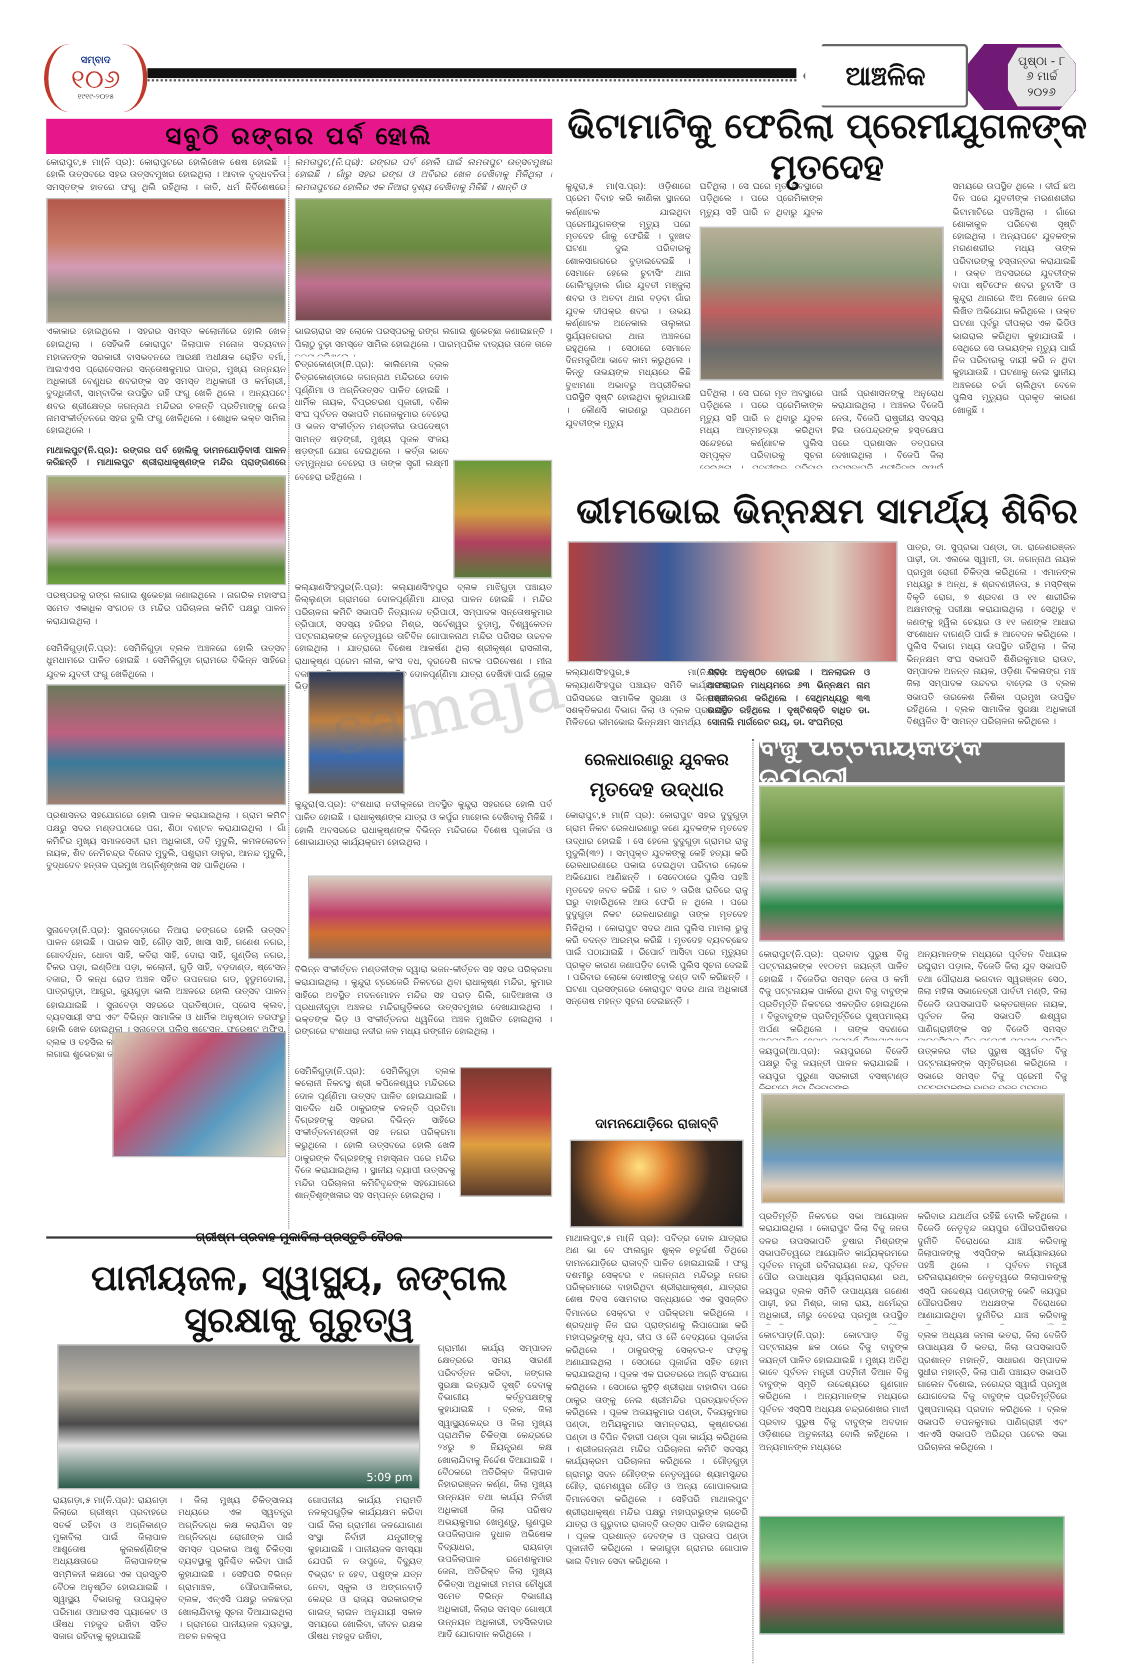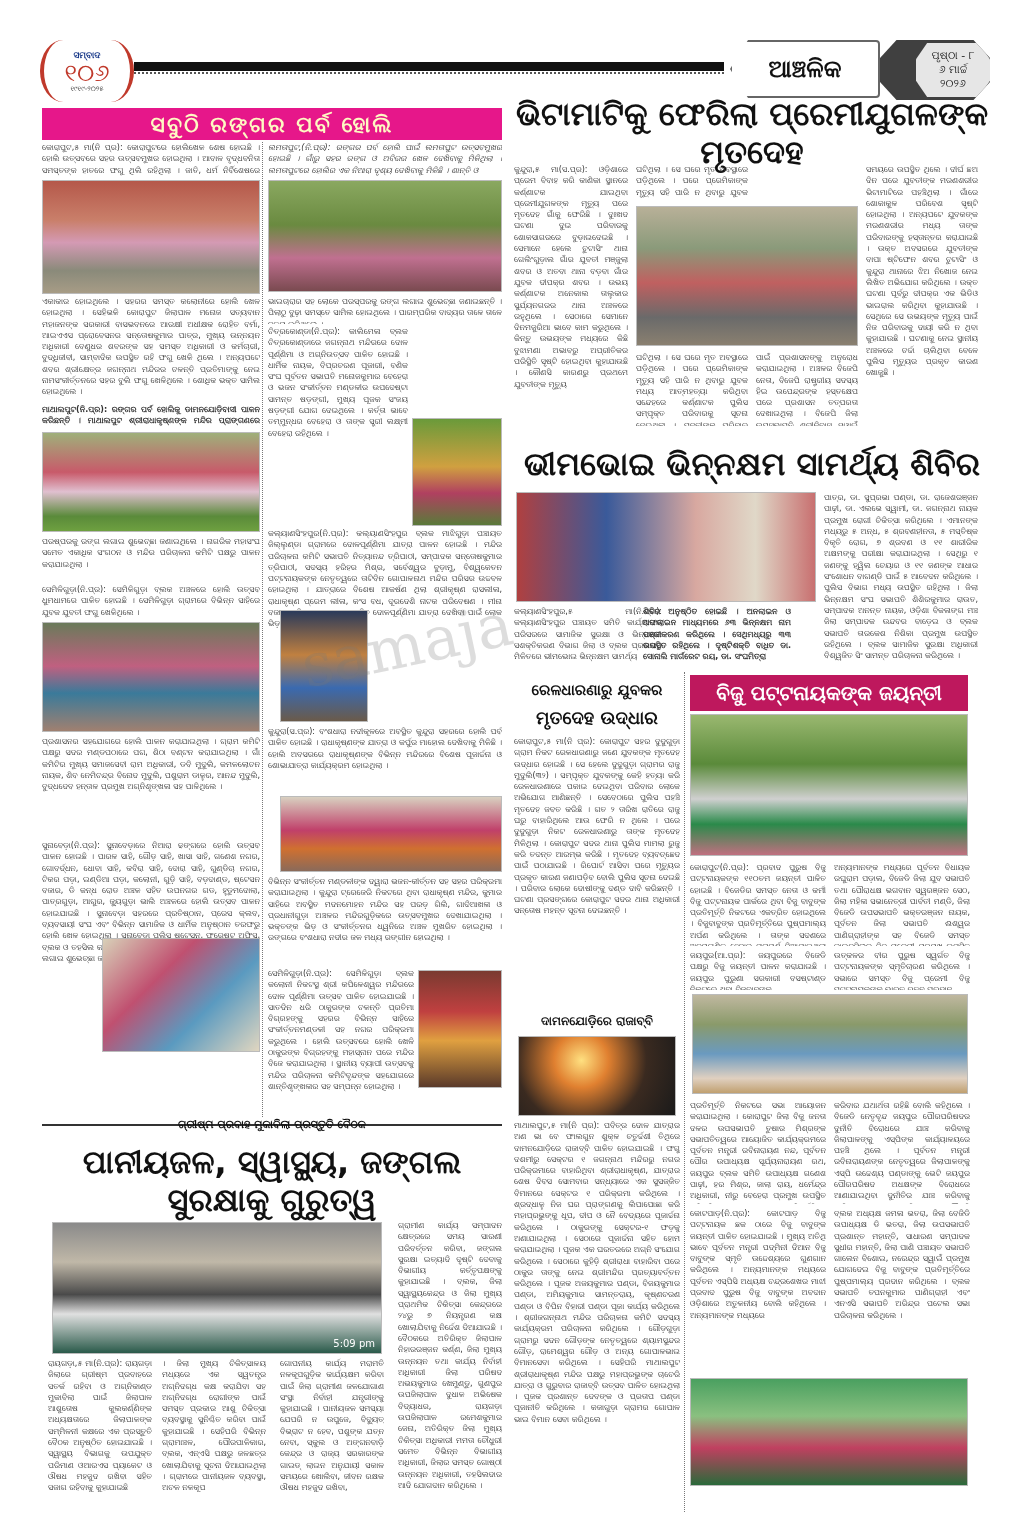--- a/index.html
+++ b/index.html
@@ -5,24 +5,24 @@
   * { box-sizing: border-box; margin: 0; padding: 0; }
   body { width: 1024px; height: 1520px; background: #fff; font-family: "DejaVu Sans", sans-serif; color: #222; position: relative; overflow: hidden; }
   .abs { position: absolute; }
   .masthead-logo { left: 40px; top: 40px; width: 94px; height: 62px; border-left: 4px solid #c0392b; border-right: 4px solid #c0392b; border-radius: 30px/40px; display: flex; flex-direction: column; align-items: center; justify-content: center; }
   .logo-top { font-size: 9px; color: #1a3a8a; font-weight: bold; }
   .logo-num { font-size: 24px; color: #c0392b; font-weight: normal; line-height: 24px; }
   .logo-years { font-size: 7px; color: #333; }
   .rule-bar { left: 134px; top: 62px; width: 590px; height: 9px; background: #111; }
   .rule-dots { left: 134px; top: 72px; width: 590px; height: 4px; border-top: 2px dotted #555; }
   .section-tag { left: 730px; top: 40px; width: 150px; height: 58px; border: 2px solid #666; border-radius: 10px 4px 4px 10px; background: #fff; display: flex; align-items: center; justify-content: center; font-size: 24px; font-weight: bold; color: #111; clip-path: polygon(12% 0,100% 0,100% 100%,12% 100%,0 50%); }
-  .page-badge { left: 880px; top: 40px; width: 110px; height: 60px; background: #404040; clip-path: polygon(15% 0,85% 0,100% 30%,100% 70%,85% 100%,15% 100%,0 70%,0 30%); display: flex; align-items: center; justify-content: center; padding-left: 36px; }
+  .page-badge { left: 880px; top: 40px; width: 98px; height: 60px; background: #701a75; clip-path: polygon(15% 0,85% 0,100% 30%,100% 70%,85% 100%,15% 100%,0 70%,0 30%); display: flex; align-items: center; justify-content: center; padding-left: 36px; }
   .page-badge-inner { width: 96px; height: 54px; background: #e6e6e6; clip-path: polygon(15% 0,85% 0,100% 30%,100% 70%,85% 100%,15% 100%,0 70%,0 30%); display: flex; flex-direction: column; align-items: center; justify-content: center; font-size: 11px; color: #222; line-height: 14px; }
-  .banner-pink { left: 42px; top: 108px; width: 460px; height: 32px; background: #e6178a; color: #fef9c3; font-size: 22px; font-weight: bold; display: flex; align-items: center; justify-content: center; letter-spacing: 2px; }
-  .banner-green { left: 690px; top: 675px; width: 278px; height: 36px; background: #be185d; color: #fff; font-size: 20px; font-weight: bold; display: flex; align-items: center; justify-content: center; }
+  .banner-pink { left: 42px; top: 108px; width: 460px; height: 32px; background: #e6178a; color: #000000; font-size: 22px; font-weight: bold; display: flex; align-items: center; justify-content: center; letter-spacing: 2px; }
+  .banner-green { left: 690px; top: 675px; width: 278px; height: 36px; background: #737373; color: #fff; font-size: 26px; font-weight: bold; display: flex; align-items: center; justify-content: center; }
   .headline { font-weight: bold; color: #111; display: flex; align-items: center; justify-content: center; text-align: center; }
   .h-big { font-size: 32px; }
   .h-mid { font-size: 24px; }
   .h-sm { font-size: 12px; }
   .text-block { font-size: 8px; line-height: 11.3px; color: #333; text-align: justify; overflow: hidden; }
   .photo { border: 1px solid #bbb; overflow: hidden; }
   .col-divider { border-left: 1px dotted #777; }
   .hr { height: 2px; background: #333; }
   .timestamp { position: absolute; right: 6px; bottom: 4px; color: #fff; font-size: 10px; }
   .watermark { left: 300px; top: 610px; font-size: 60px; color: rgba(120,120,120,0.25); transform: rotate(-12deg); font-family: "DejaVu Serif", serif; pointer-events: none; }

